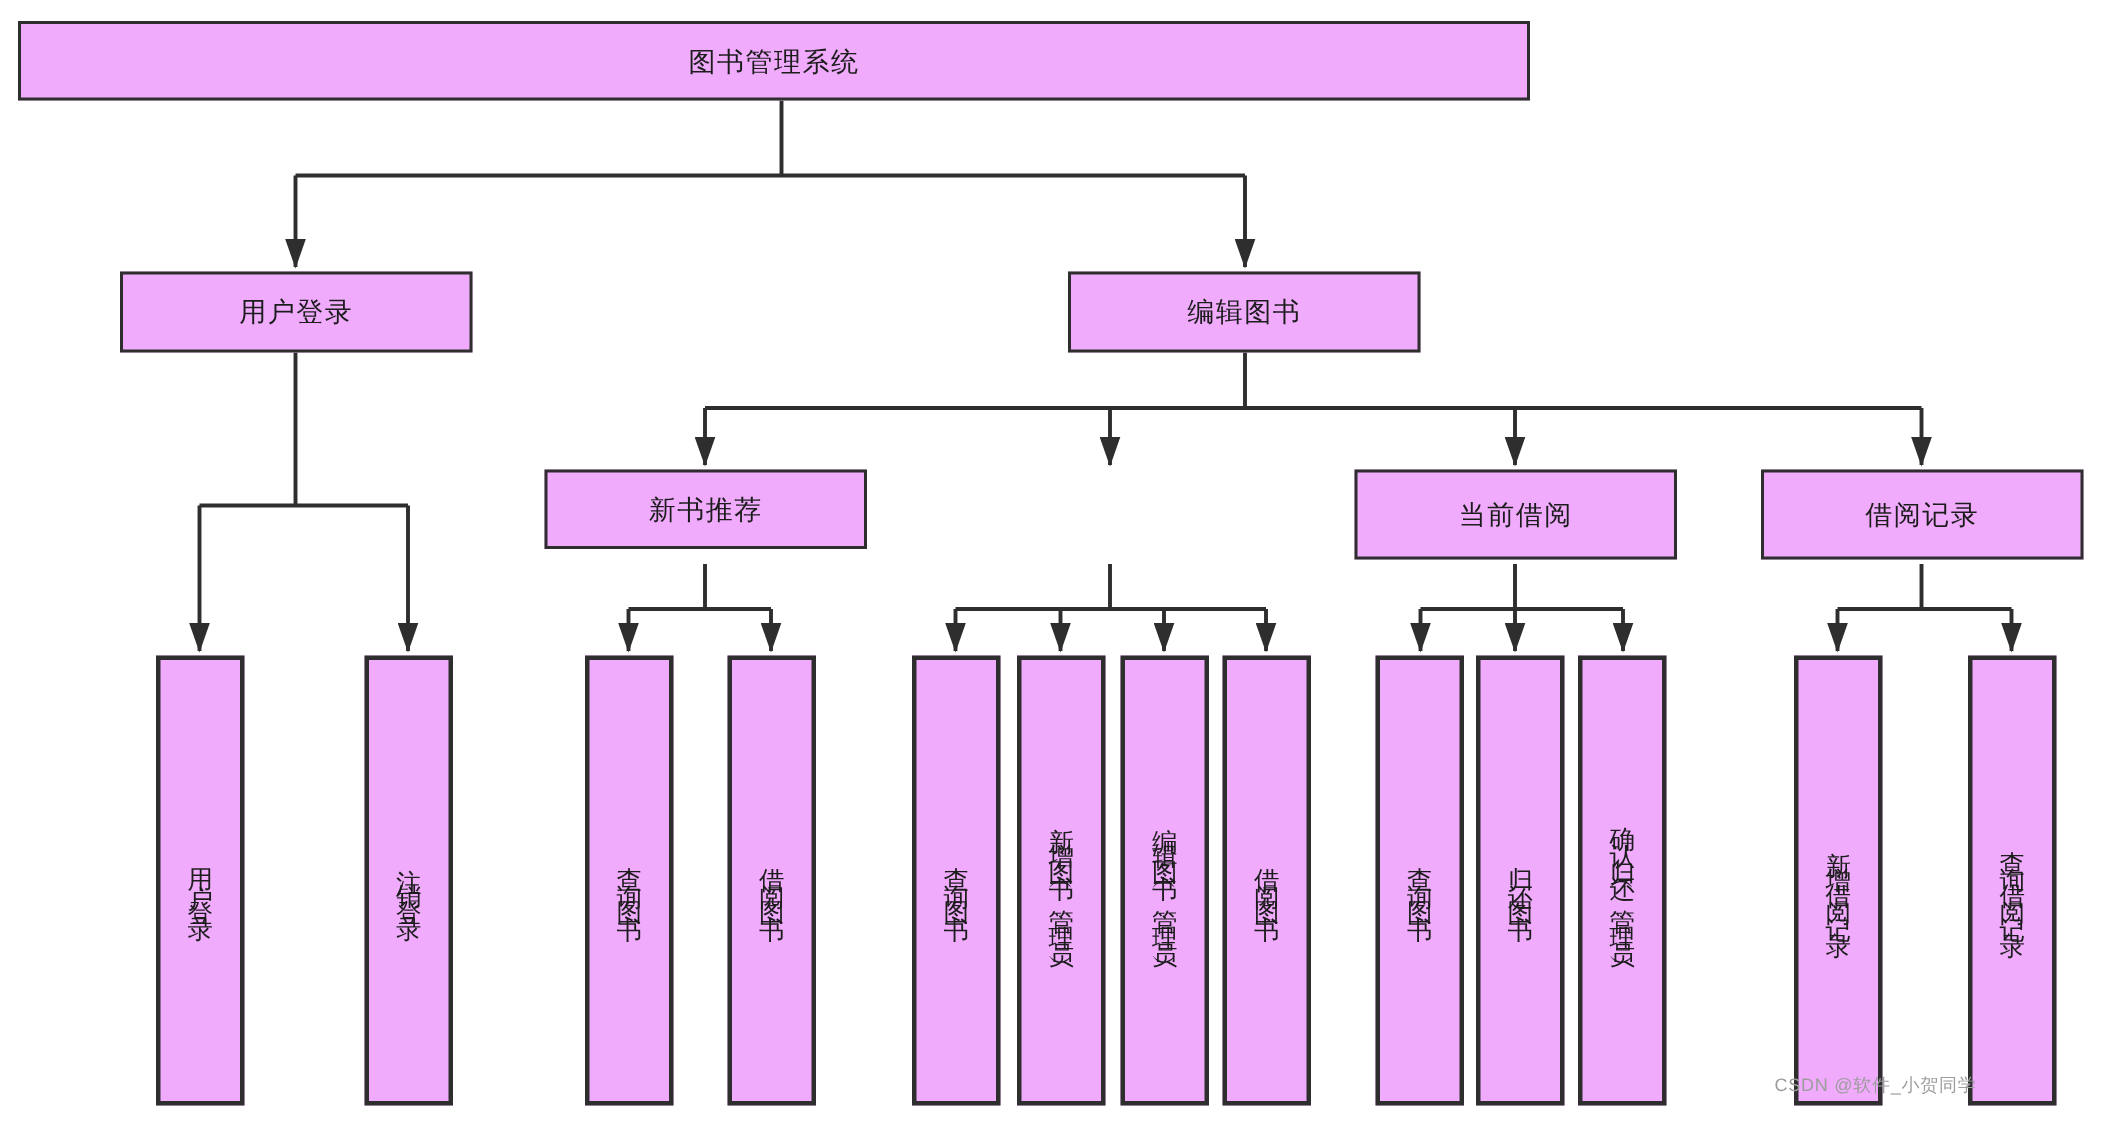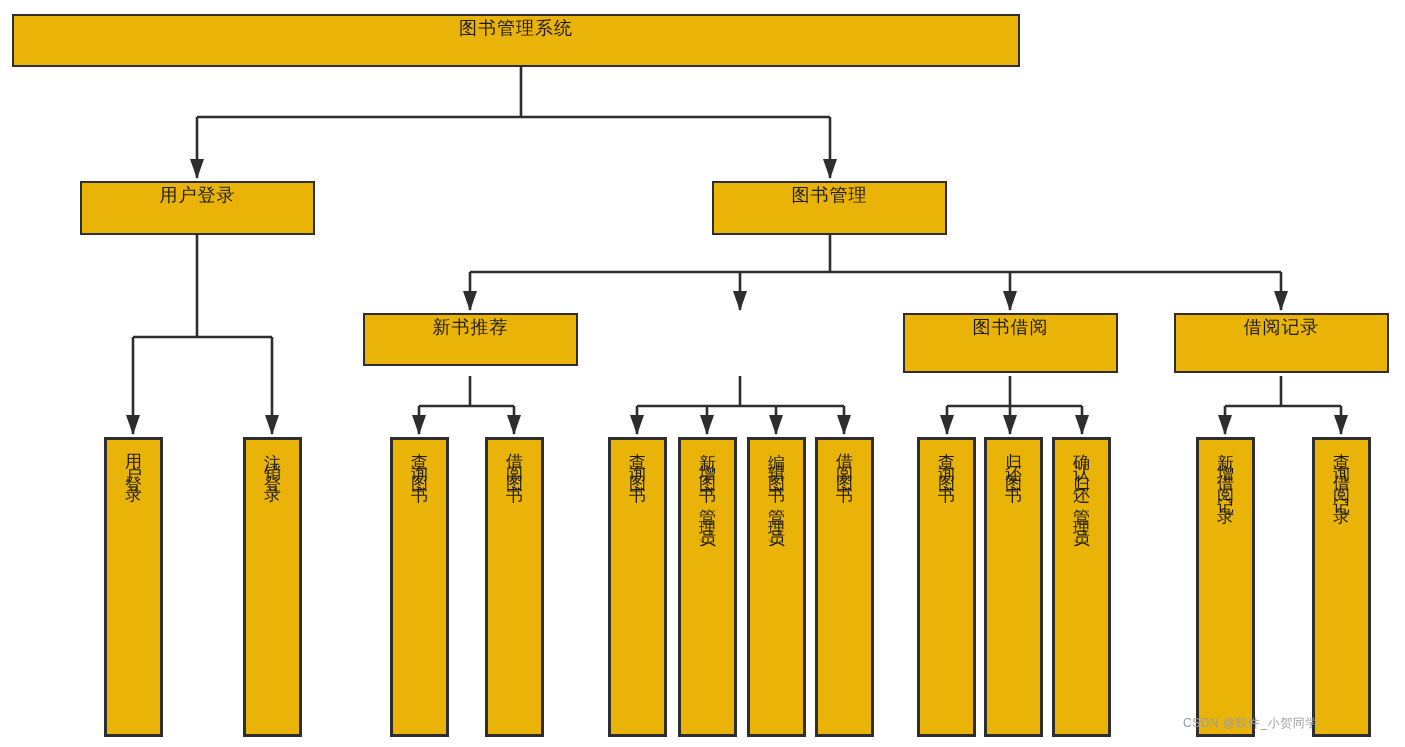--- a/index.html
+++ b/index.html
@@ -9,24 +9,24 @@
     background:var(--bg,#ffffff);
     font-family:"Liberation Sans","DejaVu Sans",sans-serif;
     overflow:hidden;
   }
   .wires{
     position:absolute;left:0;top:0;z-index:0;
     color:var(--line,#2e2e2e);
   }
   .box{
     position:absolute;z-index:1;
-    background:#eab308;
+    background:#f0abfc;
     border:2.5px solid var(--line,#2d2d2d);
     box-sizing:border-box;
-    display:flex;align-items:flex-start;justify-content:center;
+    display:flex;align-items:center;justify-content:center;
     color:var(--text,#1c1c1c);
   }
   .hbox{font-size:18px;letter-spacing:1px;}
   .root-box{border-width:2.5px;}
   .vbox{width:59px;height:300px;border-width:3px;}
   .vtext{
     writing-mode:vertical-lr;
     text-orientation:mixed;
     font-size:17px;
     line-height:1;
@@ -91,28 +91,28 @@
   </svg>
 
   <div class="box hbox root-box" style="left:12px;top:14px;width:1008px;height:53px;">
     <span>图书管理系统</span>
   </div>
 
   <div class="box hbox" style="left:80px;top:181px;width:235px;height:54px;">
     <span>用户登录</span>
   </div>
   <div class="box hbox" style="left:712px;top:181px;width:235px;height:54px;">
-    <span>图书管理</span>
+    <span>编辑图书</span>
   </div>
 
   <div class="box hbox" style="left:363px;top:313px;width:215px;height:53px;">
     <span>新书推荐</span>
   </div>
   <div class="box hbox" style="left:903px;top:313px;width:215px;height:60px;">
-    <span>图书借阅</span>
+    <span>当前借阅</span>
   </div>
   <div class="box hbox" style="left:1174px;top:313px;width:215px;height:60px;">
     <span>借阅记录</span>
   </div>
 
   <div class="box vbox" style="left:104px;top:437px;">
     <span class="vtext">用户登录</span>
   </div>
   <div class="box vbox" style="left:243px;top:437px;">
     <span class="vtext">注销登录</span>

